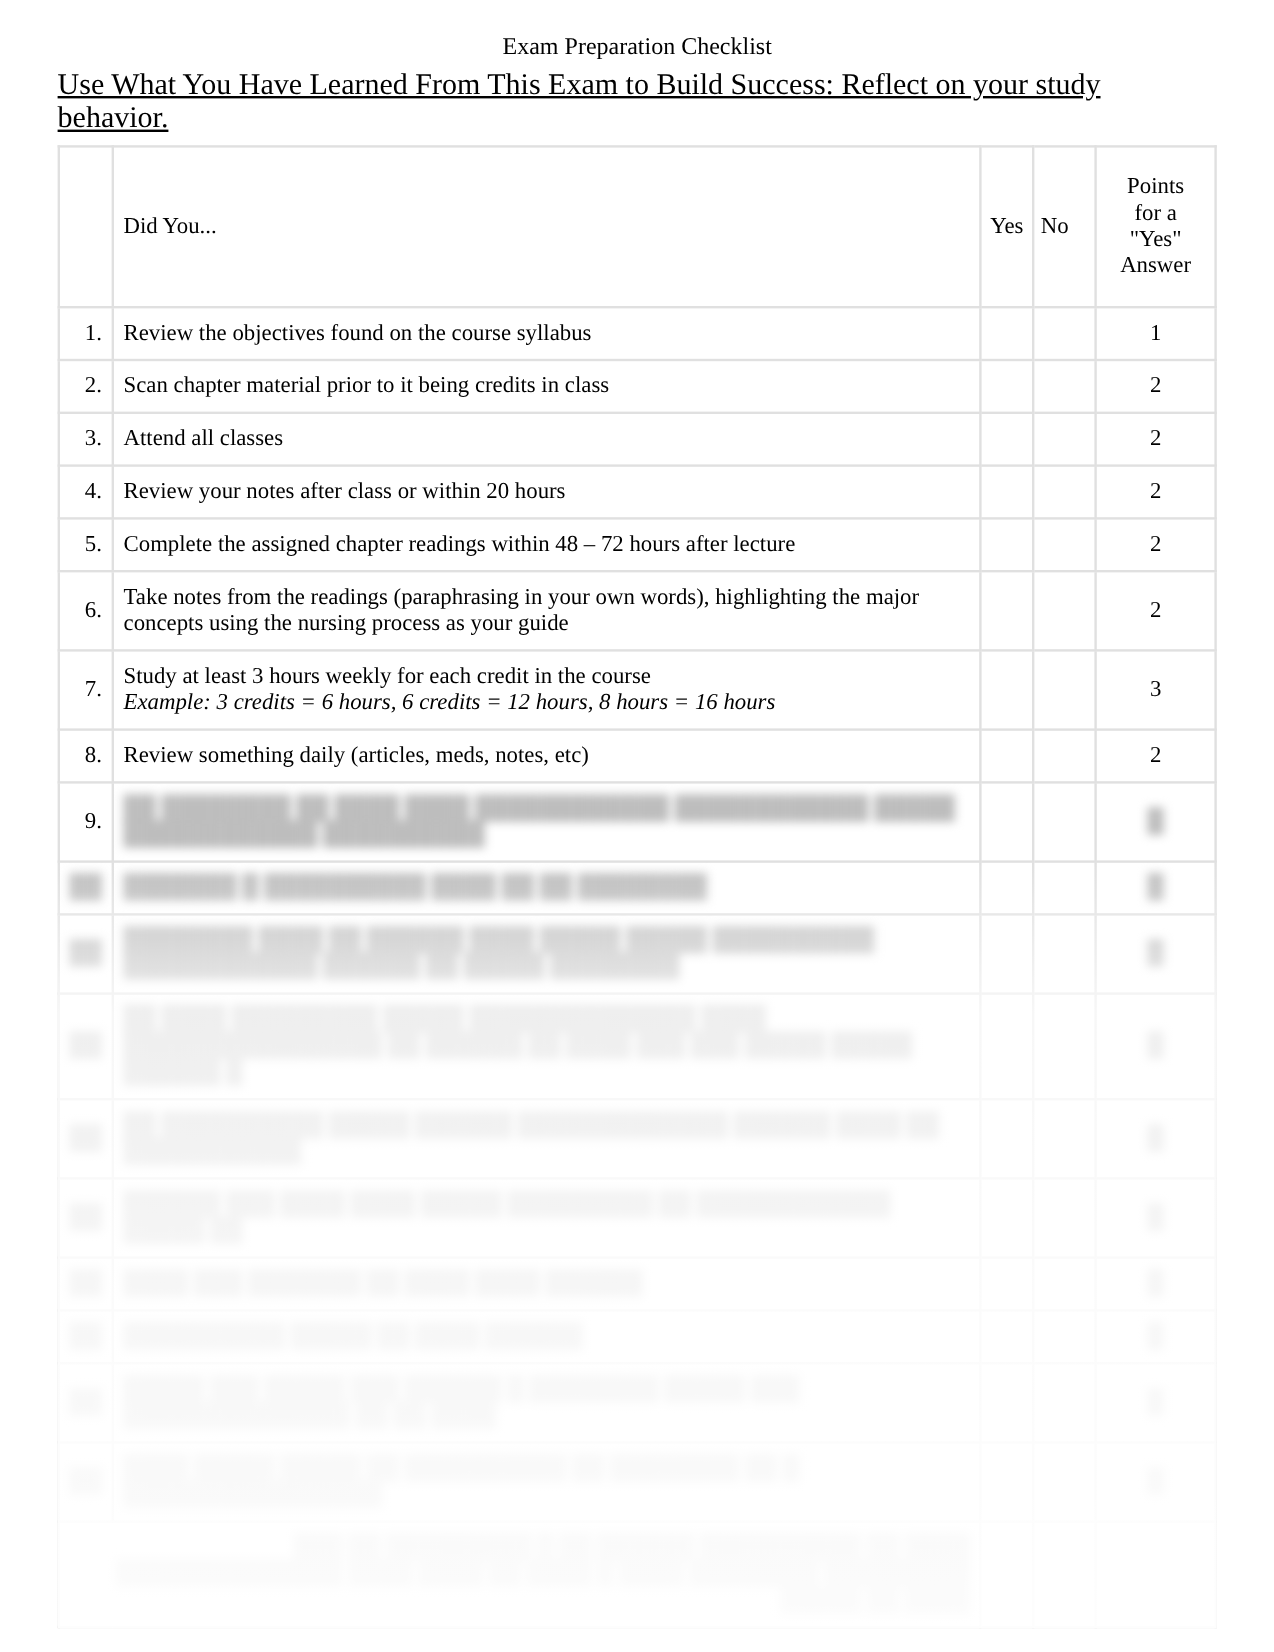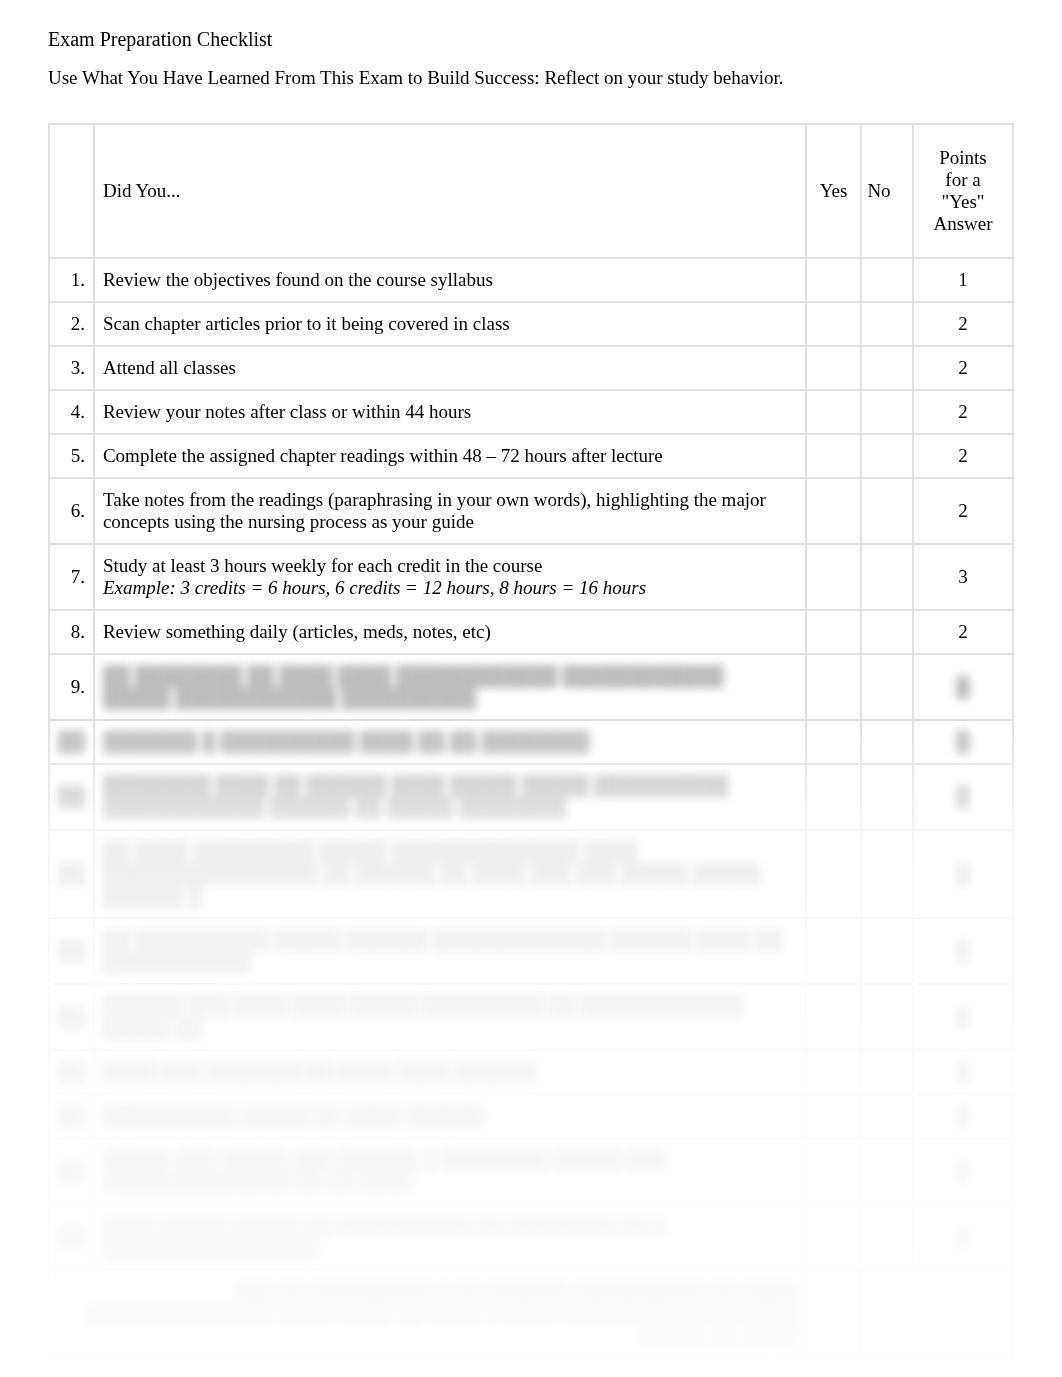--- a/index.html
+++ b/index.html
@@ -9,28 +9,29 @@
     }
     body {
       font-family: "Times New Roman", Times, serif;
       font-size: 19px;
       color: #000;
       background: #fff;
       width: 1062px;
       padding: 28px 48px 0 48px;
     }
     .page-title {
-      text-align: left;
+      text-align: center;
       font-size: 20px;
       font-weight: normal;
-      margin-bottom: 16px;
+      margin-bottom: 6px;
     }
     .subtitle {
-      font-size: 19px;
-      margin-bottom: 34px;
+      font-size: 25px;
+      margin-bottom: 8px;
+      text-decoration: underline;
     }
     table {
       width: 100%;
       border-collapse: collapse;
     }
     th, td {
       border: 2px solid #e0e0e0;
       padding: 10px 12px;
       vertical-align: middle;
       font-weight: normal;
@@ -43,21 +44,21 @@
       width: 40px;
       text-align: right;
       padding-right: 8px;
       padding-left: 8px;
     }
     .col-question {
       padding-left: 8px;
       margin-left: 30px;
     }
     .col-yes {
-      width: 55px;
+      width: 44px;
       text-align: center;
       padding-left: 4px;
       padding-right: 4px;
     }
     .col-no {
       width: 52px;
       text-align: center;
       padding-left: 4px;
       padding-right: 20px;
     }
@@ -123,35 +124,35 @@
   <tbody>
     <tr>
       <td class="col-num">1.</td>
       <td class="col-question">Review the objectives found on the course syllabus</td>
       <td class="col-yes"></td>
       <td class="col-no"></td>
       <td class="col-points">1</td>
     </tr>
     <tr>
       <td class="col-num">2.</td>
-      <td class="col-question">Scan chapter articles prior to it being covered in class</td>
+      <td class="col-question">Scan chapter material prior to it being credits in class</td>
       <td class="col-yes"></td>
       <td class="col-no"></td>
       <td class="col-points">2</td>
     </tr>
     <tr>
       <td class="col-num">3.</td>
       <td class="col-question">Attend all classes</td>
       <td class="col-yes"></td>
       <td class="col-no"></td>
       <td class="col-points">2</td>
     </tr>
     <tr>
       <td class="col-num">4.</td>
-      <td class="col-question">Review your notes after class or within 44 hours</td>
+      <td class="col-question">Review your notes after class or within 20 hours</td>
       <td class="col-yes"></td>
       <td class="col-no"></td>
       <td class="col-points">2</td>
     </tr>
     <tr>
       <td class="col-num">5.</td>
       <td class="col-question">Complete the assigned chapter readings within 48 – 72 hours after lecture</td>
       <td class="col-yes"></td>
       <td class="col-no"></td>
       <td class="col-points">2</td>

